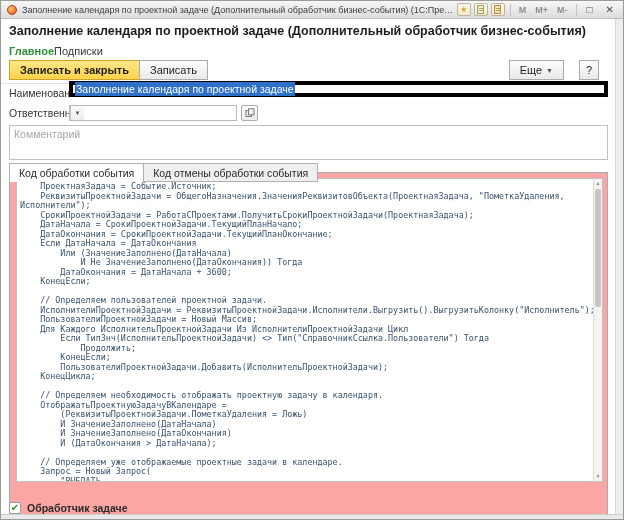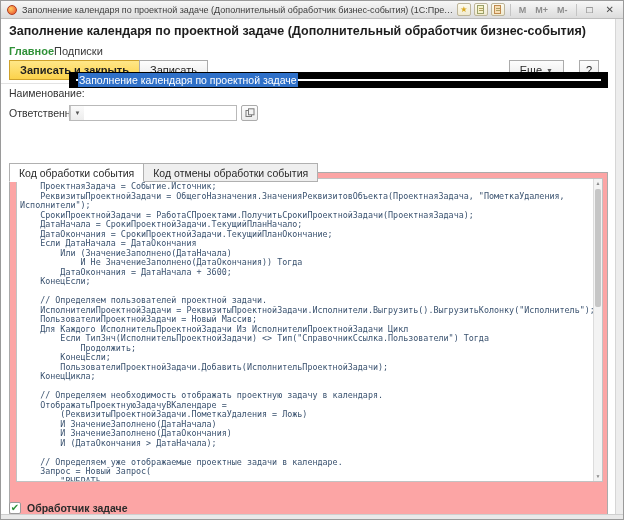--- a/index.html
+++ b/index.html
@@ -44,21 +44,21 @@
                  border-color:#cfa22b; }
   .btn-save { left:138px; }
   .btn-more { left:auto; right:44px; }
   .btn-more .arrow { font-size:7px; color:#555; margin-left:4px; }
   .btn-help { left:auto; right:9px; width:20px; padding:0; }
 
   
   .field-label { position:absolute; left:8px; font-size:10.5px; color:#333; line-height:16px; }
   .input { position:absolute; height:16px; background:#fff; border:1px solid #b9b9b9;
            font-size:10.5px; line-height:14px; padding:0 2px; color:#000; display:flex; align-items:center; }
-  .input-name { left:68px; top:71px; width:539px; border:7px solid #000000; }
+  .input-name { left:68px; top:80px; width:539px; border:4px solid #000000; }
   .selection { background:#2f70c8; color:#fff; padding:0 1px; white-space:nowrap; }
   .combo { left:68px; top:104px; width:168px; padding:0; }
   .combo-value { flex:1; padding:0 3px; }
   .combo-arrow { width:14px; height:100%; border-left:1px solid #c6c6c6; display:flex;
                  align-items:center; justify-content:center; font-size:7px; color:#555;
                  background:linear-gradient(#fbfbfb,#ededed); }
   .open-btn { position:absolute; left:240px; top:104px; width:17px; height:16px;
               border:1px solid #ababab; border-radius:2px; background:linear-gradient(#fdfdfd,#ececec);
               display:flex; align-items:center; justify-content:center; }
   .comment { position:absolute; left:8px; top:124px; width:599px; height:35px;
@@ -156,20 +156,21 @@
         <span style="font-size:6px;">▼</span>
       </span>
   </div>
   <div class="open-btn">
     <svg width="10" height="10" viewBox="0 0 10 10">
       <rect x="1" y="2.5" width="5.5" height="6" fill="none" stroke="#7a7a7a" stroke-width="1"></rect>
       <rect x="3.5" y="0.8" width="5.5" height="6" fill="#f3f3f3" stroke="#7a7a7a" stroke-width="1"></rect>
     </svg>
   </div>
 
+  <textarea class="comment" placeholder="Комментарий" style=""></textarea>
 
   <div class="codetabs">
     <div class="codetab active">Код обработки события</div>
     <div class="codetab">Код отмены обработки события</div>
   </div>
 
   <div class="panel">
     <div class="codebox">
       <pre class="code">    ПроектнаяЗадача = Событие.Источник;
     РеквизитыПроектнойЗадачи = ОбщегоНазначения.ЗначенияРеквизитовОбъекта(ПроектнаяЗадача, "ПометкаУдаления,

